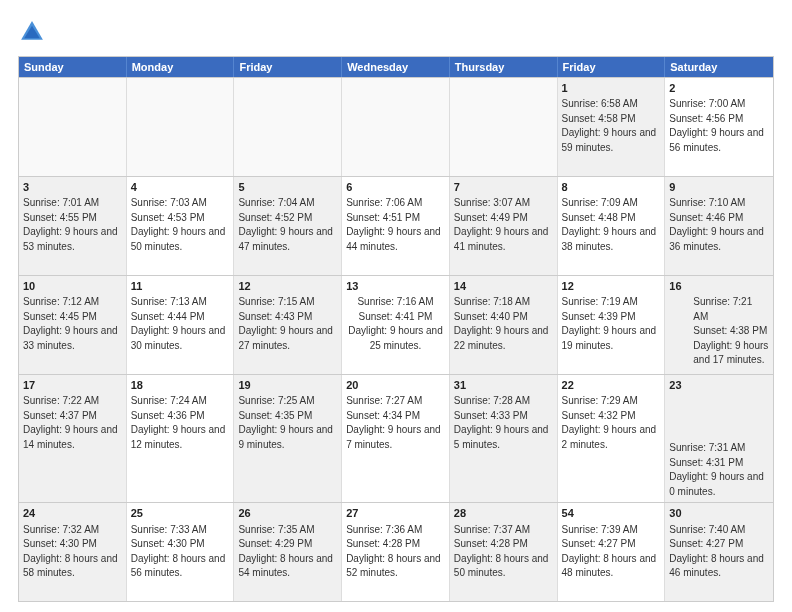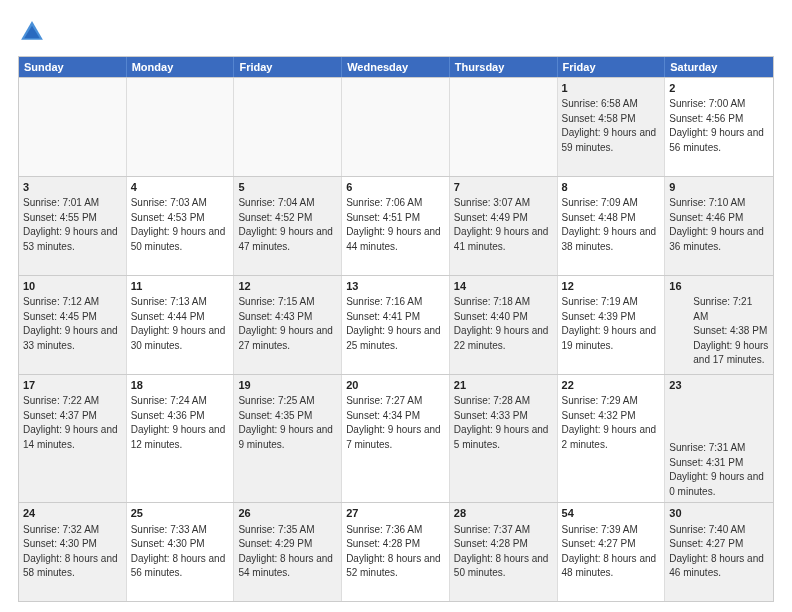--- a/index.html
+++ b/index.html
@@ -219,21 +219,21 @@
 Daylight: 9 hours and 30 minutes.</div>
           </div>
           <div class="cal-cell shaded">
             <span class="day-num">12</span>
             <div class="cell-info" style="white-space: pre-line;">Sunrise: 7:15 AM
 Sunset: 4:43 PM
 Daylight: 9 hours and 27 minutes.</div>
           </div>
           <div class="cal-cell">
             <span class="day-num">13</span>
-            <div class="cell-info" style="white-space: pre-line;">Sunrise: 7:16 AM
+            <div class="cell-info" style="white-space: pre-line; text-align: center;">Sunrise: 7:16 AM
 Sunset: 4:41 PM
 Daylight: 9 hours and 25 minutes.</div>
           </div>
           <div class="cal-cell shaded">
             <span class="day-num">14</span>
             <div class="cell-info" style="white-space: pre-line;">Sunrise: 7:18 AM
 Sunset: 4:40 PM
 Daylight: 9 hours and 22 minutes.</div>
           </div>
           <div class="cal-cell">
@@ -268,21 +268,21 @@
 Sunset: 4:35 PM
 Daylight: 9 hours and 9 minutes.</div>
           </div>
           <div class="cal-cell">
             <span class="day-num">20</span>
             <div class="cell-info" style="white-space: pre-line;">Sunrise: 7:27 AM
 Sunset: 4:34 PM
 Daylight: 9 hours and 7 minutes.</div>
           </div>
           <div class="cal-cell shaded">
-            <span class="day-num">21</span>
+            <span class="day-num">31</span>
             <div class="cell-info" style="white-space: pre-line;">Sunrise: 7:28 AM
 Sunset: 4:33 PM
 Daylight: 9 hours and 5 minutes.</div>
           </div>
           <div class="cal-cell">
             <span class="day-num">22</span>
             <div class="cell-info" style="white-space: pre-line;">Sunrise: 7:29 AM
 Sunset: 4:32 PM
 Daylight: 9 hours and 2 minutes.</div>
           </div>

